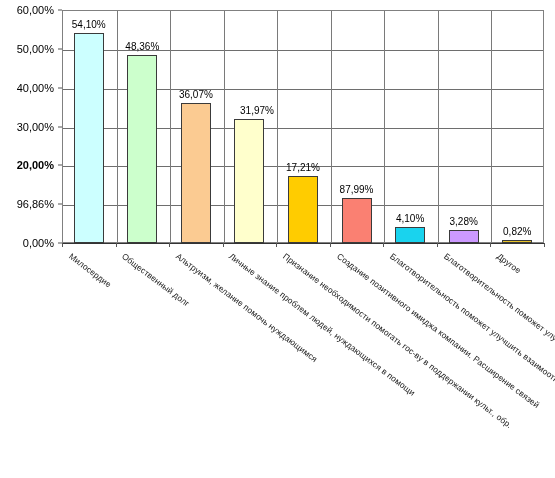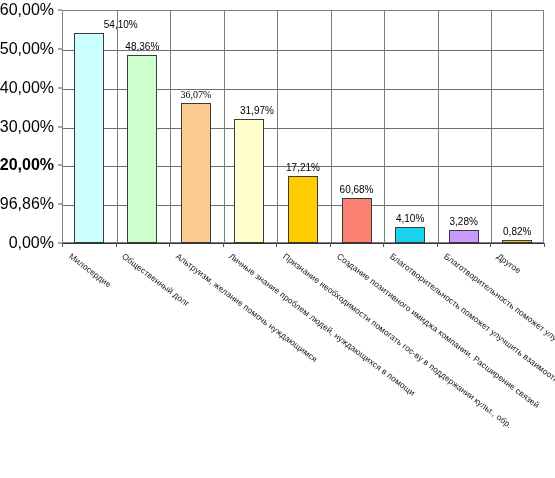--- a/index.html
+++ b/index.html
@@ -55,21 +55,21 @@
     position: absolute;
     left: 0;
     top: 0;
     width: 62px;
     height: 243px;
   }
   .y-label {
     position: absolute;
     right: 8px;
     transform: translateY(-50%);
-    font-size: 16px;
+    font-size: 11px;
     color: #000000;
     white-space: nowrap;
     letter-spacing: 0px;
   }
   .y-tick {
     position: absolute;
     right: 0px;
     width: 4px;
     height: 0;
     border-top: 1px solid #555555;
@@ -167,31 +167,31 @@
       <div class="catline" style="left: 160.667px;"></div>
       <div class="catline" style="left: 214.222px;"></div>
       <div class="catline" style="left: 267.778px;"></div>
       <div class="catline" style="left: 321.333px;"></div>
       <div class="catline" style="left: 374.889px;"></div>
       <div class="catline" style="left: 428.444px;"></div>
     </div>
 
   <div id="bars-layer">
       <div class="bar" title="Милосердие — 54,10%" style="left: 11.7778px; width: 30px; height: 210.088px; background: rgb(204, 255, 255); border-color: rgb(58, 58, 58);"></div>
-      <div class="bar-label" style="left: 26.7778px; bottom: 213.088px; margin-left: 32px;">54,10%</div>
+      <div class="bar-label" style="left: 26.7778px; bottom: 213.088px;">54,10%</div>
       <div class="bar" title="Общественный долг — 48,36%" style="left: 65.3333px; width: 30px; height: 187.798px; background: rgb(204, 255, 204); border-color: rgb(58, 58, 58);"></div>
       <div class="bar-label" style="left: 80.3333px; bottom: 190.798px;">48,36%</div>
       <div class="bar" title="Альтруизм, желание помочь нуждающимся — 36,07%" style="left: 118.889px; width: 30px; height: 140.072px; background: rgb(251, 203, 146); border-color: rgb(58, 58, 58);"></div>
-      <div class="bar-label" style="left: 133.889px; bottom: 143.072px; font-family: Liberation Serif, serif;">36,07%</div>
+      <div class="bar-label" style="left: 133.889px; bottom: 143.072px;">36,07%</div>
       <div class="bar" title="Личные знание проблем людей, нуждающихся в помощи — 31,97%" style="left: 172.444px; width: 30px; height: 124.15px; background: rgb(255, 255, 204); border-color: rgb(58, 58, 58);"></div>
       <div class="bar-label" style="left: 195px; bottom: 127.15px;">31,97%</div>
       <div class="bar" title="Признание необходимости помогать гос-ву в поддержании культ., обр. — 17,21%" style="left: 226px; width: 30px; height: 66.8322px; background: rgb(255, 204, 0); border-color: rgb(58, 58, 58);"></div>
       <div class="bar-label" style="left: 241px; bottom: 69.8322px;">17,21%</div>
       <div class="bar" title="Создание позитивного имиджа компании. Расширение связей — 11,48%" style="left: 279.556px; width: 30px; height: 44.5807px; background: rgb(250, 128, 114); border-color: rgb(58, 58, 58);"></div>
-      <div class="bar-label" style="left: 294.556px; bottom: 47.5807px;">60,68%</div>
+      <div class="bar-label" style="left: 294.556px; bottom: 47.5807px;">87,99%</div>
       <div class="bar" title="Благотворительность поможет улучшить взаимоотношения с партнерами — 4,10%" style="left: 333.111px; width: 30px; height: 15.9217px; background: rgb(25, 211, 238); border-color: rgb(58, 58, 58);"></div>
       <div class="bar-label" style="left: 348.111px; bottom: 18.9217px;">4,10%</div>
       <div class="bar" title="Благотворительность поможет улучшить работу с целевыми рынками — 3,28%" style="left: 386.667px; width: 30px; height: 12.7373px; background: rgb(204, 153, 255); border-color: rgb(58, 58, 58);"></div>
       <div class="bar-label" style="left: 401.667px; bottom: 15.7373px;">3,28%</div>
       <div class="bar" title="Другое — 0,82%" style="left: 440.222px; width: 30px; height: 3.18433px; background: rgb(232, 195, 42); border-color: rgb(58, 58, 58);"></div>
       <div class="bar-label" style="left: 455.222px; bottom: 6.18433px;">0,82%</div>
     </div>
 
   <div id="x-axis"></div>
 

